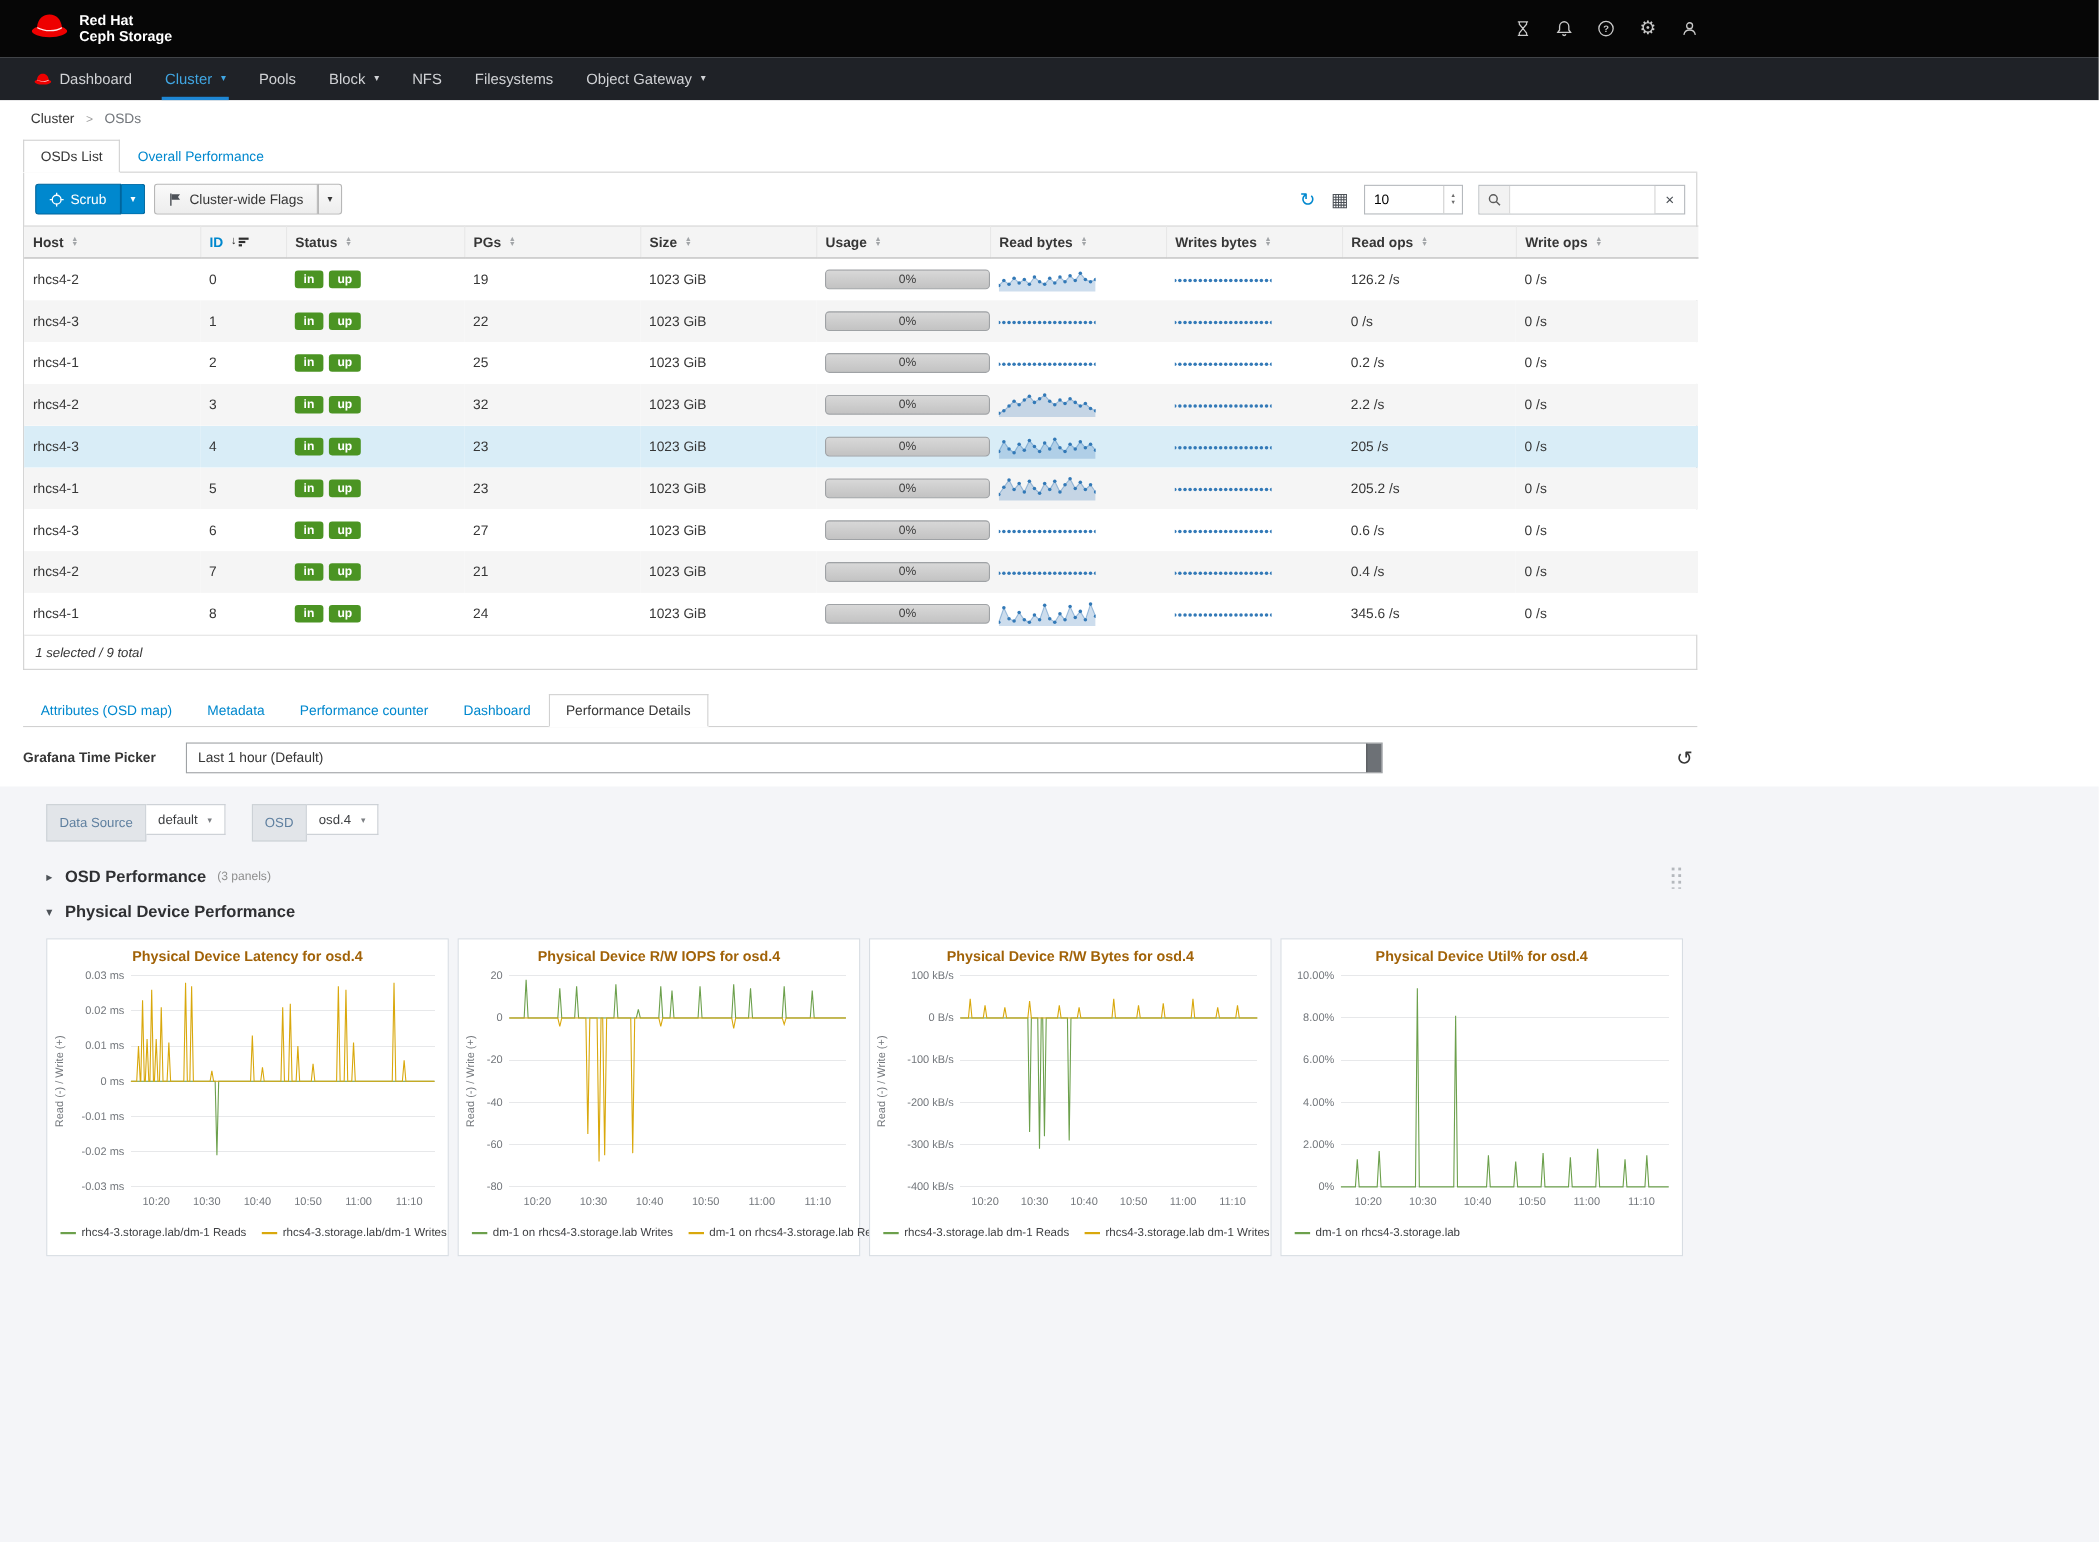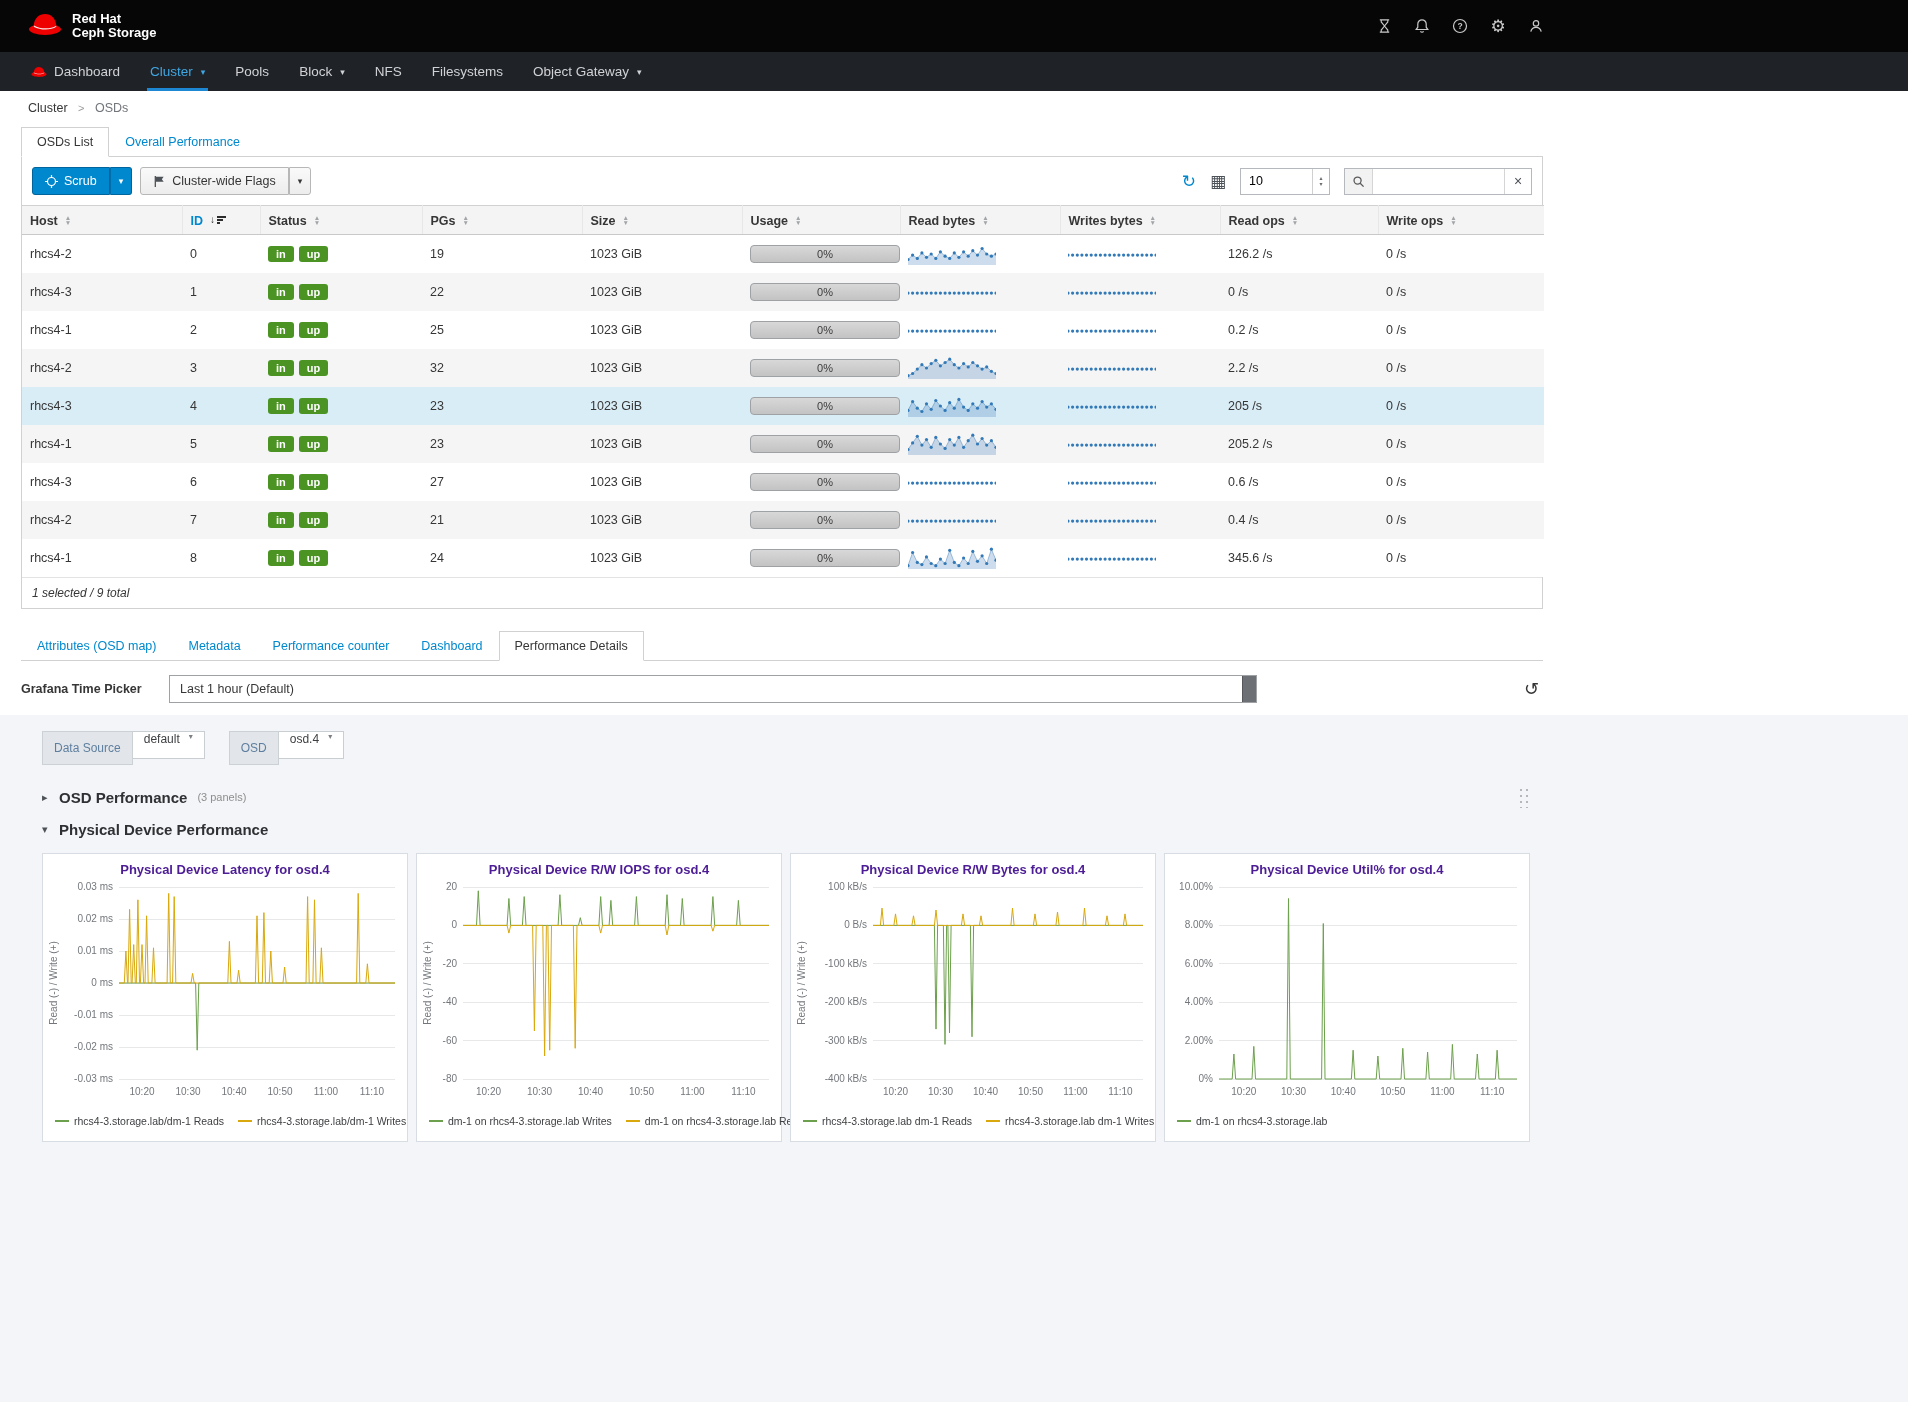--- a/index.html
+++ b/index.html
@@ -92,31 +92,31 @@
            padding:0 24px 0 10px;font-size:12.5px;color:#363636;position:relative;cursor:pointer;flex:0 0 auto}
 .tp-scroll{position:absolute;right:0;top:0;bottom:0;width:14px;background:#6d7176;border-left:1px solid #54575b}
 .tp-undo{margin-left:auto;font-size:18px;color:#363636;cursor:pointer;padding-right:4px}
 
 
 .grafana{flex:1 0 auto;background:#f4f5f8;padding-top:16px}
 .graf-inner{width:1488px;margin-left:42px}
 .vars{display:flex;gap:24px;margin-bottom:16px}
 .varpair{display:flex;align-items:stretch}
 .varlabel{background:#e2e5e9;border:1px solid #ccd1d6;color:#5e7f9f;font-size:12px;display:flex;align-items:center;padding:16px 11px;height:28px}
-.varvalue{background:#fff;border:1px solid #c9ced3;border-left:none;color:#3d3f42;font-size:12px;display:flex;gap:9px;padding:0 11px;height:28px;cursor:pointer}
+.varvalue{background:#fff;border:1px solid #c9ced3;border-left:none;color:#3d3f42;font-size:12px;display:flex;align-items:center;gap:9px;padding:0 11px;height:28px;cursor:pointer}
 .varvalue .vcaret{font-size:8px;color:#7c7f83}
 .g-row{display:flex;align-items:center;height:32px;cursor:pointer}
 .g-chevron{font-size:11px;color:#4d5258;width:17px}
 .g-row-title{font-size:15px;font-weight:bold;color:#2f3033}
 .g-meta{font-size:11px;color:#8e8e8e;margin-left:10px}
 .drag-dots{margin-left:auto;width:13px;height:22px;cursor:grab;
            background-image:radial-gradient(#b4b8bd 1.3px,transparent 1.4px);background-size:6px 6px;background-position:1px 1px}
 .panels{display:flex;gap:8px;margin-top:8px}
 .gpanel{width:366px;height:289px;background:#fff;border:1px solid #d8dde3;flex:0 0 auto}
-.gtitle{text-align:center;font-size:13px;font-weight:bold;color:#4c1d95;padding:8px 4px 0;cursor:pointer;white-space:nowrap;overflow:hidden}
+.gtitle{text-align:center;font-size:13px;font-weight:bold;color:#a16207;padding:8px 4px 0;cursor:pointer;white-space:nowrap;overflow:hidden}
 .gchart{display:block;margin:2px auto 0}
 .gchart text{font-family:"Liberation Sans","DejaVu Sans",sans-serif}
 .gtick{font-size:10px;fill:#73777c}
 .gaxis{font-size:10px;fill:#73777c}
 .glegend{display:flex;gap:14px;padding:0 12px;font-size:10.5px;color:#3f4043;align-items:center;white-space:nowrap}
 .glegend-item{display:flex;align-items:center;cursor:pointer}
 .lkey{display:inline-block;width:14px;height:2px;margin-right:5px}
 </style>
 </head>
 <body>

